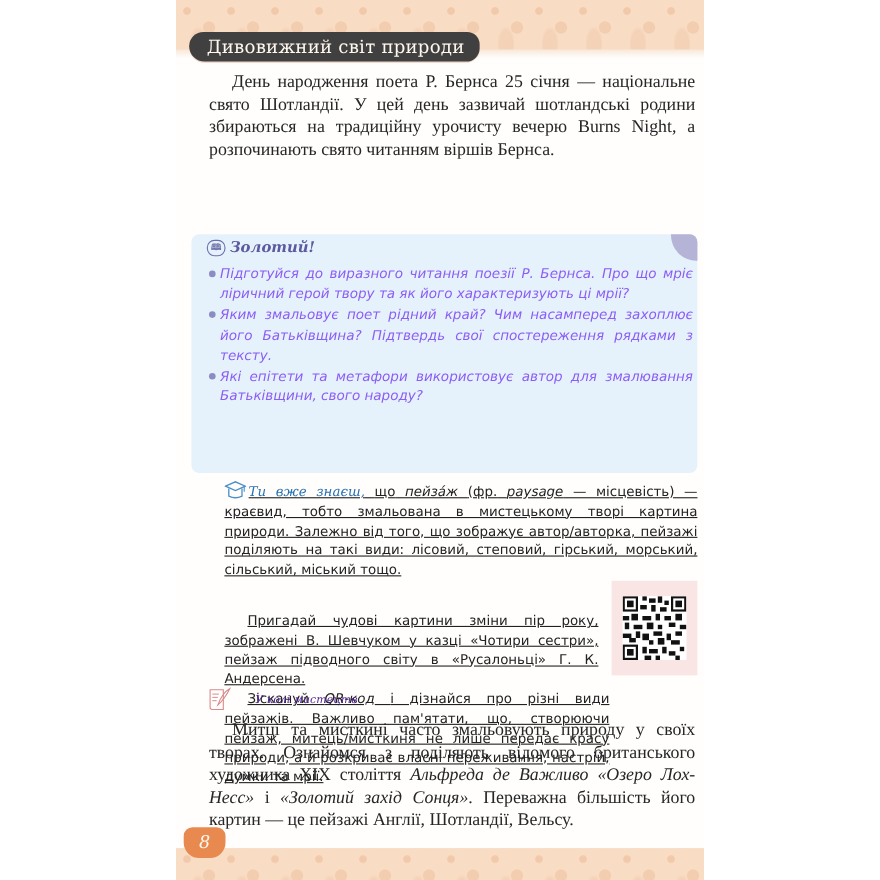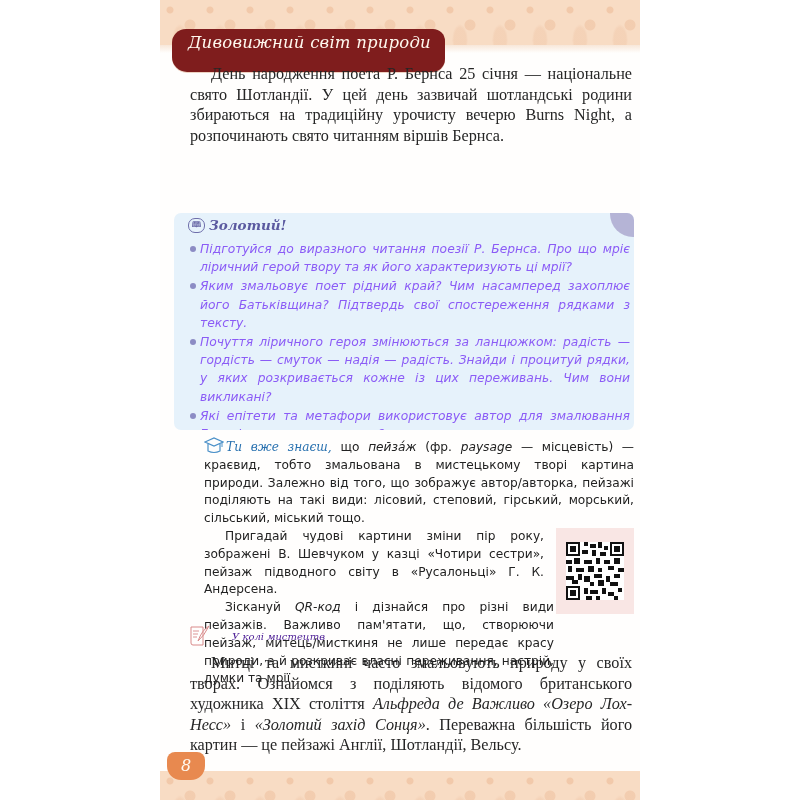--- a/index.html
+++ b/index.html
@@ -20,23 +20,23 @@
       radial-gradient(ellipse at 20px 40px, rgba(240,200,170,0.5) 6px, transparent 8px);
     background-size: 40px 50px;
   }
   .ornament.top { top: 0; height: 50px; }
   .ornament.bottom { top: 771px; height: 29px; }
   .fade-top {
     position: absolute; left: 0; top: 45px; width: 480px; height: 8px;
     background: linear-gradient(#f8e7d9, #fffefd);
   }
   .chapter-tab {
-    position: absolute; left: 12px; top: 29px; height: 43px; padding: 0 14px 0 16px;
-    background: #7f1d1d; border-radius: 14px 12px 13px 15px;
-    color: #fff8ef; font-family: "DejaVu Serif", serif; font-style: italic; font-size: 16.5px;
+    position: absolute; left: 12px; top: 29px; height: 27px; padding: 0 14px 0 16px;
+    background: #404040; border-radius: 14px 12px 13px 15px;
+    color: #fff8ef; font-family: "DejaVu Serif", serif; font-size: 16.5px;
     line-height: 27px; letter-spacing: 0.2px;
     box-shadow: 0 1px 0 rgba(200,110,60,0.3);
   }
   .body-text {
     position: absolute; left: 30px; width: 442px; font-size: 16.2px; line-height: 20.6px;
     text-align: justify; color: #262626;
   }
   .body-text p { margin: 0; }
   .indent { text-indent: 21px; }
 
@@ -66,21 +66,21 @@
   .think-list li::before {
     content: ""; position: absolute; left: 0; top: 6px; width: 6px; height: 6px; border-radius: 50%;
     background: #8c8cc4;
   }
 
   .knowbox {
     position: absolute; left: 44px; top: 437px; width: 430px;
     font-family: "DejaVu Sans", sans-serif; font-size: 12.2px; line-height: 17.8px; color: #222;
     text-align: justify;
   }
-  .knowbox p { margin: 0; }
+  .knowbox p { margin: 0; text-decoration: underline; }
   .know-title { color: #2a72b0; font-family: "DejaVu Serif", serif; font-style: italic; }
   .cap-icon {
     display: inline-block; width: 20px; height: 17px; vertical-align: -3px; margin-right: 2px;
   }
   .qr-wrap {
     position: absolute; left: 396px; top: 528px; width: 78px; height: 86px; background: #f9e6e4;
     display: flex; align-items: center; justify-content: center;
   }
   .qr { width: 58px; height: 58px; background: #fff; position: relative; }
   .narrow { width: 350px; }
@@ -111,40 +111,39 @@
 
   <div class="think-box">
     <div class="think-corner"></div>
     <div class="think-title">
       <span class="book-icon">🕮</span>
       <span>Золотий!</span>
     </div>
     <ul class="think-list">
       <li>Підготуйся до виразного читання поезії Р. Бернса. Про що мріє ліричний герой твору та як його характеризують ці мрії?</li>
       <li>Яким змальовує поет рідний край? Чим насамперед захоплює його Батьківщина? Підтвердь свої спостереження рядками з тексту.</li>
-      <li>Почуття ліричного героя змінюються за ланцюжком: радість — гордість — смуток — надія — радість. Знайди і процитуй рядки, у яких розкривається кожне із цих переживань. Чим вони викликані?</li>
       <li>Які епітети та метафори використовує автор для змалювання Батьківщини, свого народу?</li>
 
     </ul>
   </div>
 
   <div class="knowbox">
     <p>
       <svg class="cap-icon" viewBox="0 0 20 17">
         <path d="M1 5 L10 1 L19 5 L10 9 Z" fill="none" stroke="#4a90c8" stroke-width="1.2"></path>
         <path d="M4 7 V14 Q10 17 16 14 V7" fill="none" stroke="#4a90c8" stroke-width="1.2"></path>
         <path d="M18 5 V10" stroke="#4a90c8" stroke-width="1"></path>
       </svg><span class="know-title">Ти вже знаєш,</span>
       <span>що</span>
       <i>пейза́ж</i>
       <span>(фр.</span>
       <i>paysage</i>
       <span>— місцевість) — краєвид, тобто змальована в мистецькому творі картина природи. Залежно від того, що зображує автор/авторка, пейзажі поділяють на такі види: лісовий, степовий, гірський, морський, сільський, міський тощо.</span>
     </p>
-    <p class="indent narrow" style="width:340px;">Пригадай чудові картини зміни пір року, зображені В. Шевчуком у казці «Чотири сестри», пейзаж підводного світу в «Русалоньці» Г. К. Андерсена.</p>
+    <p class="indent narrow" style="width:340px;margin-top:28px;">Пригадай чудові картини зміни пір року, зображені В. Шевчуком у казці «Чотири сестри», пейзаж підводного світу в «Русалоньці» Г. К. Андерсена.</p>
     <p class="indent narrow">
       <span>Зіскануй</span>
       <i>QR-код</i>
       <span>і дізнайся про різні види пейзажів. Важливо пам'ятати, що, створюючи пейзаж, митець/мисткиня не лише передає красу природи, а й розкриває власні переживання, настрій, думки та мрії.</span>
     </p>
   </div>
 
   <div class="qr-wrap">
     <svg class="qr" viewBox="0 0 29 29">
       <rect width="29" height="29" fill="#fff"></rect>

